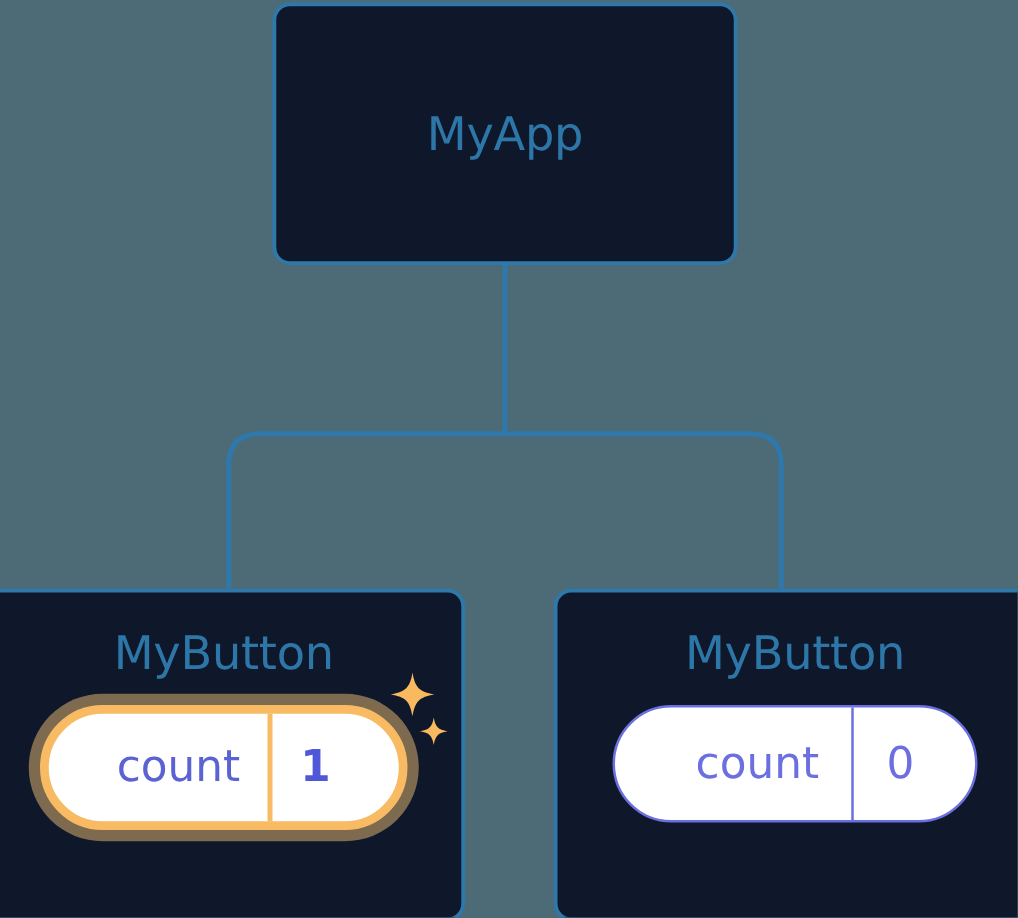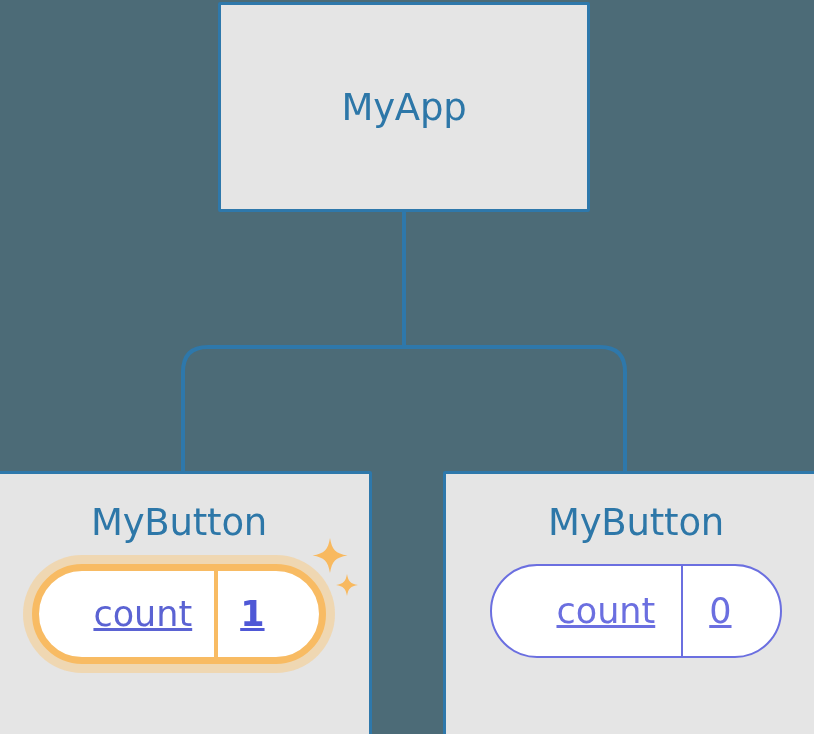--- a/index.html
+++ b/index.html
@@ -24,23 +24,23 @@
   .edges {
     position: absolute;
     left: 0;
     top: 0;
     width: 814px;
     height: 734px;
     pointer-events: none;
   }
   .node {
     position: absolute;
-    background: #e5e5e5;
+    background: #0f172a;
     border: 3px solid #2e78ab;
-    border-radius: 2px;
+    border-radius: 14px;
     box-sizing: border-box;
     display: flex;
     flex-direction: column;
     align-items: center;
     text-align: right;
   }
   .node-root {
     left: 218px;
     top: 2px;
     width: 372px;
@@ -99,21 +99,20 @@
     border: 7px solid #f8bb63;
     box-shadow: 0 0 0 9px rgba(250, 199, 122, 0.47);
     height: 100px;
     border-radius: 50px;
   }
   .badge-key, .badge-val {
     display: flex;
     align-items: center;
     justify-content: center;
     box-sizing: border-box;
-    text-decoration: underline;
   }
   .badge-plain .badge-key {
     padding: 0 26px 0 64px;
     color: #6b6fe0;
     font-size: 35px;
   }
   .badge-plain .badge-val {
     padding: 0 48px 0 26px;
     color: #6b6fe0;
     font-size: 35px;

